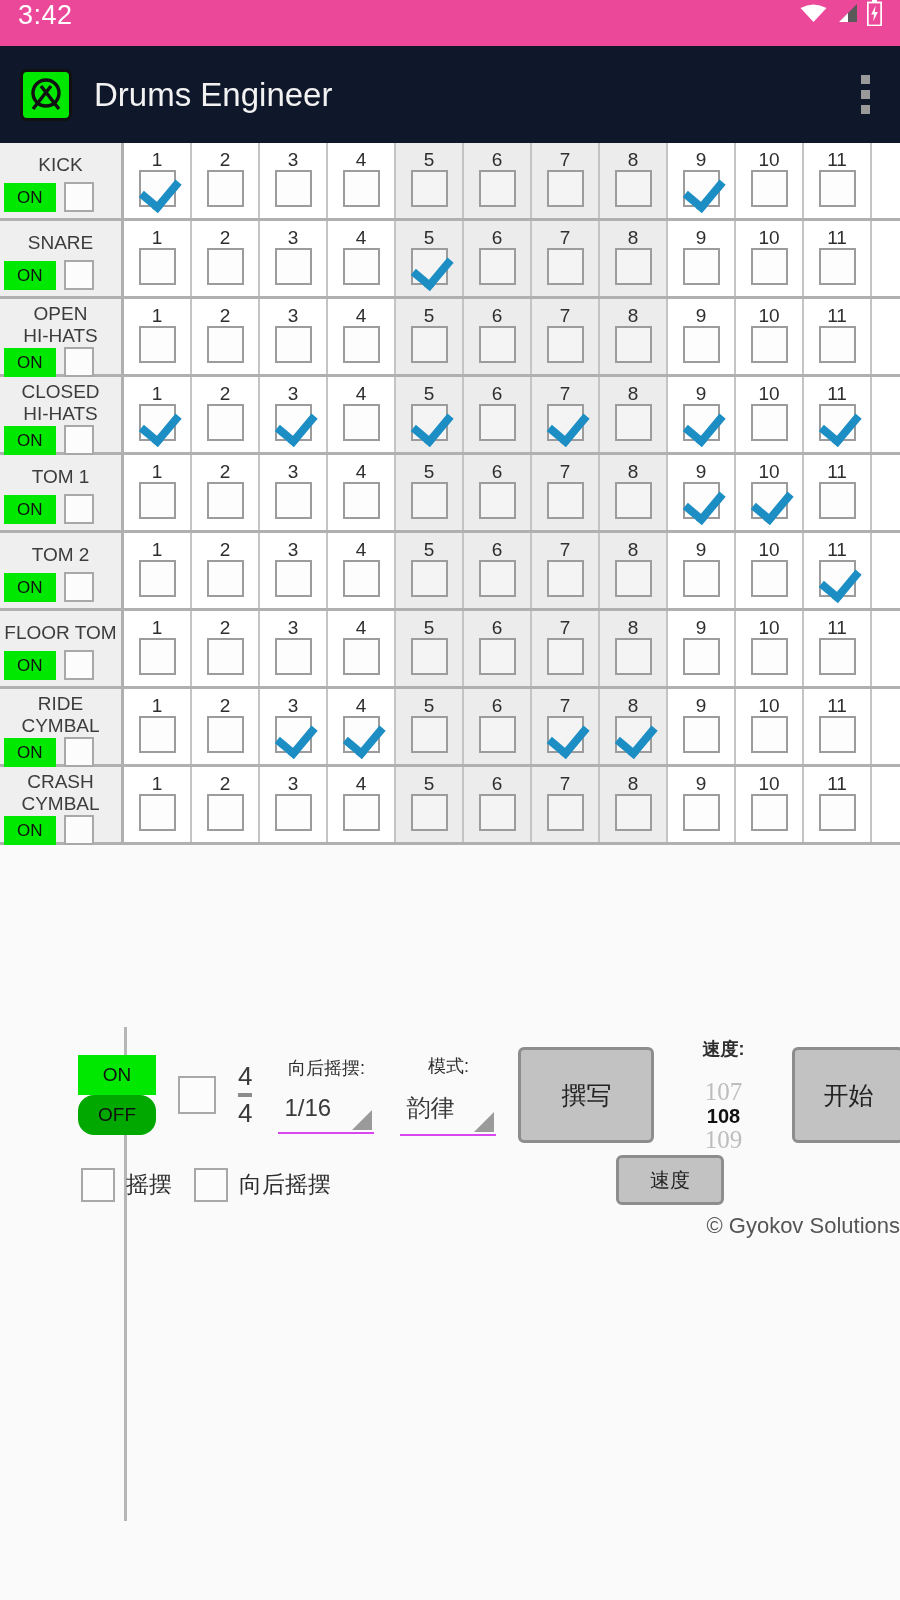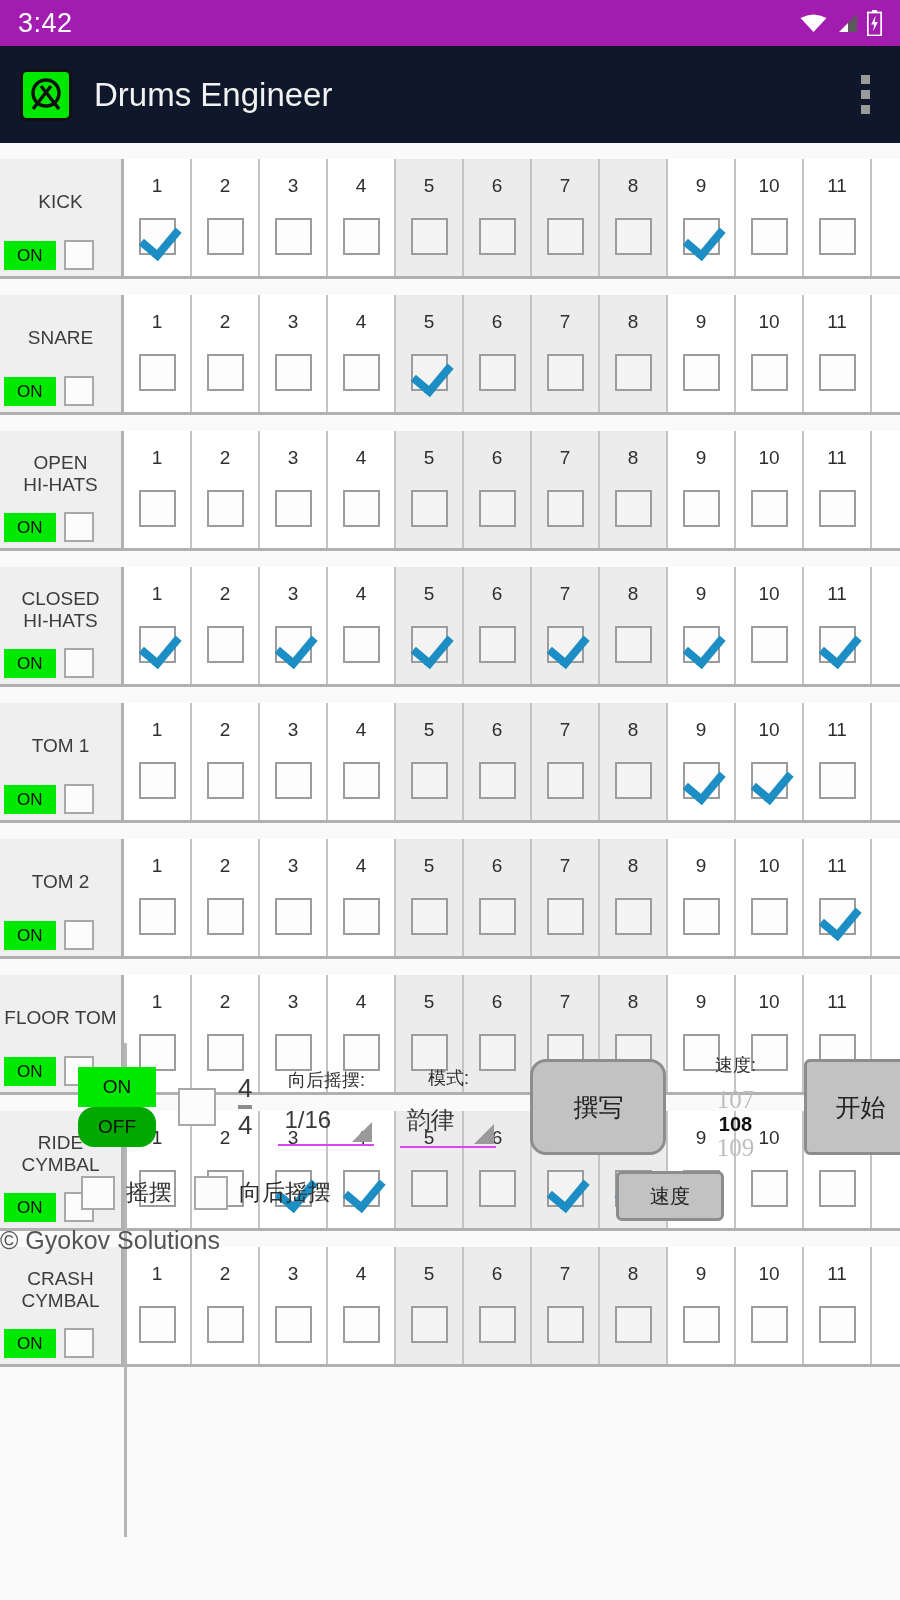--- a/index.html
+++ b/index.html
@@ -5,22 +5,22 @@
   * { box-sizing: border-box; margin: 0; padding: 0; }
   html, body {
     width: 900px; height: 1600px;
     font-family: "Liberation Sans", sans-serif;
     background: #fafafa;
     overflow: hidden;
   }
 
   
   .statusbar {
-    height: 46px; background: #a21caf; color: #fff;
-    display: flex; align-items: center; padding: 0 18px;
+    height: 46px; background: #ec4899; color: #fff;
+    display: flex; align-items: flex-start; padding: 0 18px;
   }
   .statusbar .clock { font-size: 27px; letter-spacing: .5px; }
   .statusbar .sysicons { margin-left: auto; display: flex; align-items: center; gap: 9px; }
   .wifi-ico { width: 27px; height: 20px; }
   .sig-ico  { width: 22px; height: 20px; }
   .bat-ico  { width: 15px; height: 26px; }
 
   
   .appbar {
     height: 97px; background: #0f172a;
@@ -36,24 +36,23 @@
     color: #f2f2f2; font-size: 33px; margin-left: 22px;
     font-weight: 400; white-space: nowrap;
   }
   .overflow { margin-left: auto; display: flex; flex-direction: column; gap: 6px; padding: 10px; }
   .overflow i { width: 9px; height: 9px; background: #9a9a9a; display: block; }
 
   
   .grid-wrap { position: relative; height: 884px; background: #fafafa; }
   .grid-scroll { position: relative; }
   .drum-row {
-    display: flex; height: 120px;
+    display: flex; height: 78px;
     border-bottom: 3px solid #b0b0b0;
     background: #fff;
-    margin-top: 16px;
   }
   .row-head {
     width: 124px; flex: none; background: #efefef;
     border-right: 3px solid #b0b0b0;
     display: flex; flex-direction: column; align-items: center;
     justify-content: flex-start; padding-top: 4px;
     position: relative;
   }
   .row-label {
     font-size: 19px; color: #3c3c3c; text-align: center;
@@ -129,41 +128,41 @@
     border-left: 20px solid transparent;
     border-bottom: 20px solid #9a9a9a;
   }
 
   .btn3d {
     background: #c2c2c2; border: 3px solid #8d8d8d; border-radius: 6px;
     font-size: 25px; color: #222; text-align: center;
     display: flex; align-items: center; justify-content: center;
     font-family: inherit;
   }
-  .btn-compose { width: 136px; height: 96px; margin-left: 34px; flex: none; border-radius: 16px; }
+  .btn-compose { width: 136px; height: 96px; margin-left: 22px; flex: none; }
   .btn-start   { width: 112px; height: 96px; margin-left: 22px; flex: none; }
 
   .tempo { margin-left: 22px; width: 94px; text-align: center; flex: none; }
-  .tempo .lbl { font-size: 18px; color: #2e2e2e; font-weight: normal; margin-bottom: 10px; }
+  .tempo .lbl { font-size: 18px; color: #2e2e2e; font-weight: bold; margin-bottom: 18px; }
   .tempo .prev, .tempo .next { font-size: 25px; color: #bdbdbd; line-height: 1.05; font-family: Liberation Serif, serif; }
   .tempo .cur { font-size: 20px; color: #111; font-weight: bold; line-height: 1.1; }
 
   .row2 { display: flex; align-items: center; padding: 14px 0 0 81px; }
   .sw-chk {
     width: 34px; height: 34px; background: #fcfcfc;
     border: 2px solid #a8a8a8; flex: none;
   }
   .sw-lbl { font-size: 23px; color: #2e2e2e; margin: 0 22px 0 11px; }
   .btn-speed {
     position: absolute; right: 176px; top: 128px;
     width: 108px; height: 50px; font-size: 20px;
   }
   .footer {
     position: absolute; bottom: 8px; left: 0; right: 0;
-    text-align: left; font-size: 25px; color: #555;
+    text-align: right; font-size: 22px; color: #555;
   }
 </style>
 </head>
 <body>
 
 <div class="statusbar">
   <span class="clock">3:42</span>
   <span class="sysicons">
     <svg class="wifi-ico" viewBox="0 0 27 20">
       <path d="M13.5 19 L0.5 5 Q13.5 -2 26.5 5 Z" fill="#fff"></path>

